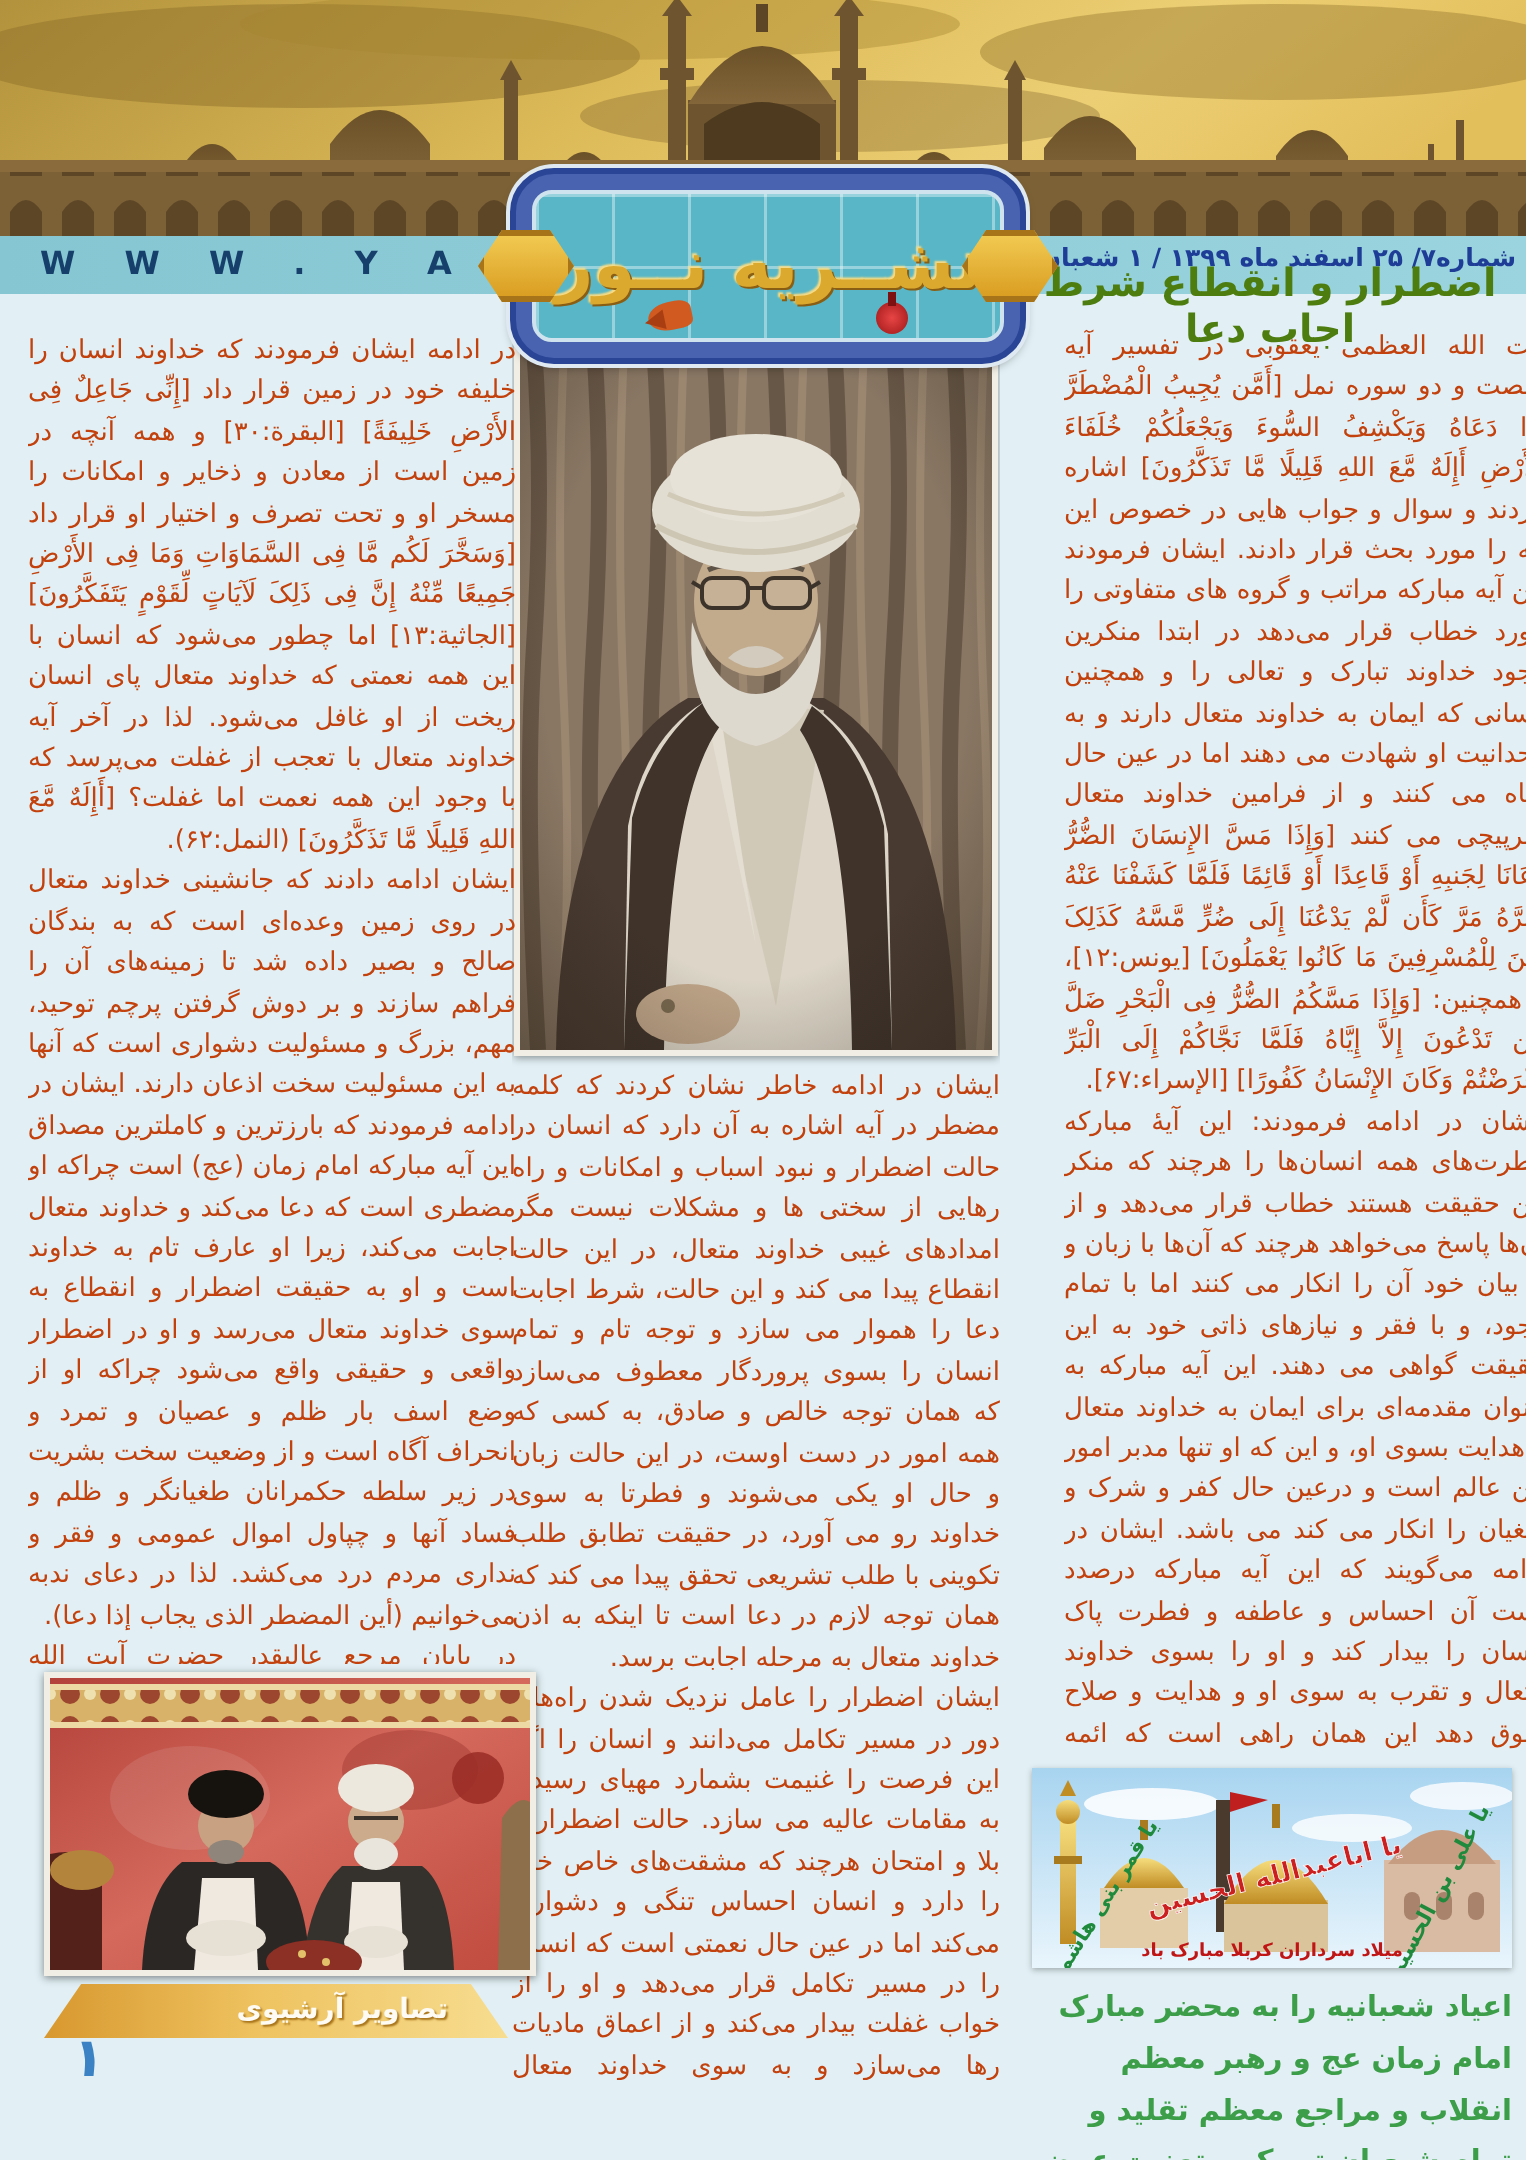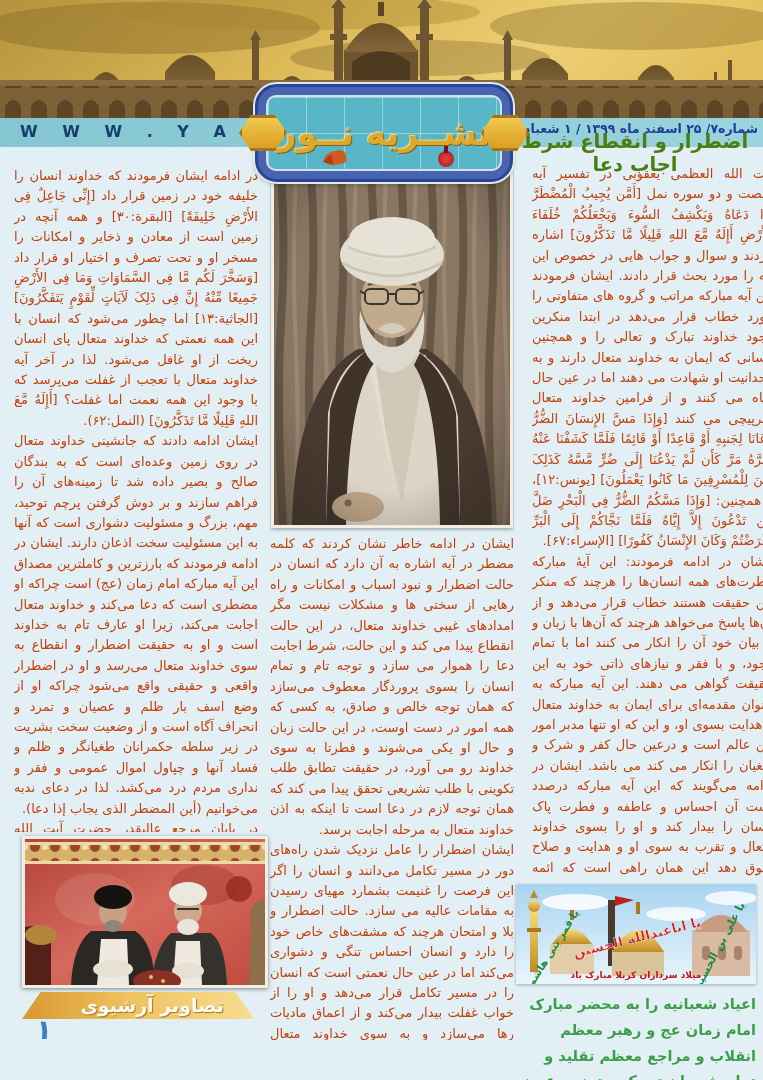--- a/index.html
+++ b/index.html
@@ -36,33 +36,33 @@
   .bird:before{content:"";position:absolute;left:-7px;top:3px;border:5px solid transparent;
         border-right:10px solid #a83e12;}
   .pome{position:absolute;right:46px;bottom:2px;width:16px;height:16px;background:radial-gradient(#e84545,#9e1616);
         border-radius:50%;}
   .pome:before{content:"";position:absolute;top:-5px;left:6px;width:4px;height:7px;background:#7d1111;}
   
   .col{position:absolute;direction:rtl;text-align:justify;color:#c2410c;
         font-size:13px;line-height:1.57;overflow:hidden;}
   .col p{margin:0;}
   .col-right{left:532px;top:164px;width:241px;height:716px;}
-  .col-middle{left:270px;top:170px;width:244px;height:870px;}
+  .col-middle{left:256px;top:170px;width:244px;height:870px;}
   .col-left{left:14px;top:166px;width:244px;height:666px;}
   .portrait{width:236px;height:352px;border:3px solid #f1eee5;box-shadow:0 1px 4px rgba(0,0,0,.4);
         margin:0 1px 6px 1px;display:block;}
   
   .group-photo{position:absolute;left:22px;top:836px;width:240px;height:146px;
         border:3px solid #f1eee5;box-shadow:0 1px 4px rgba(0,0,0,.45);}
   .caption-bar{position:absolute;left:22px;top:992px;width:232px;height:27px;
         background:linear-gradient(90deg,#d8982f,#eec25f 45%,#f7dd90);
         clip-path:polygon(8% 0,92% 0,100% 100%,0 100%);
         direction:rtl;text-align:right;padding-right:0;}
   .caption-bar span{display:inline-block;margin-right:30px;color:#fdfbf4;font-weight:bold;
-        font-size:19px;line-height:27px;text-shadow:1px 1px 1px #a8741a;}
+        font-size:14px;line-height:27px;text-shadow:1px 1px 1px #a8741a;}
   .page-number{position:absolute;left:36px;top:1014px;color:#3b82c4;font-weight:bold;
         font-size:27px;transform:skewX(-6deg);}
   
   .card{position:absolute;left:516px;top:884px;width:240px;height:100px;box-shadow:0 1px 3px rgba(0,0,0,.3);}
   .greeting{position:absolute;left:514px;top:992px;width:242px;direction:rtl;text-align:right;
         color:#3d9e4a;font-weight:bold;font-size:14.5px;line-height:1.78;}
 </style>
 </head>
 <body>
 

